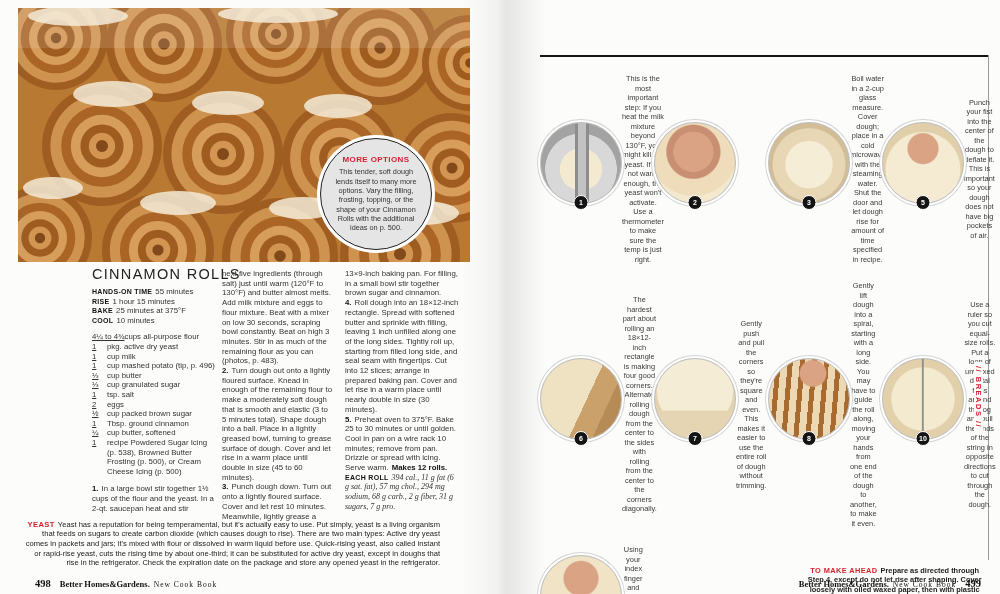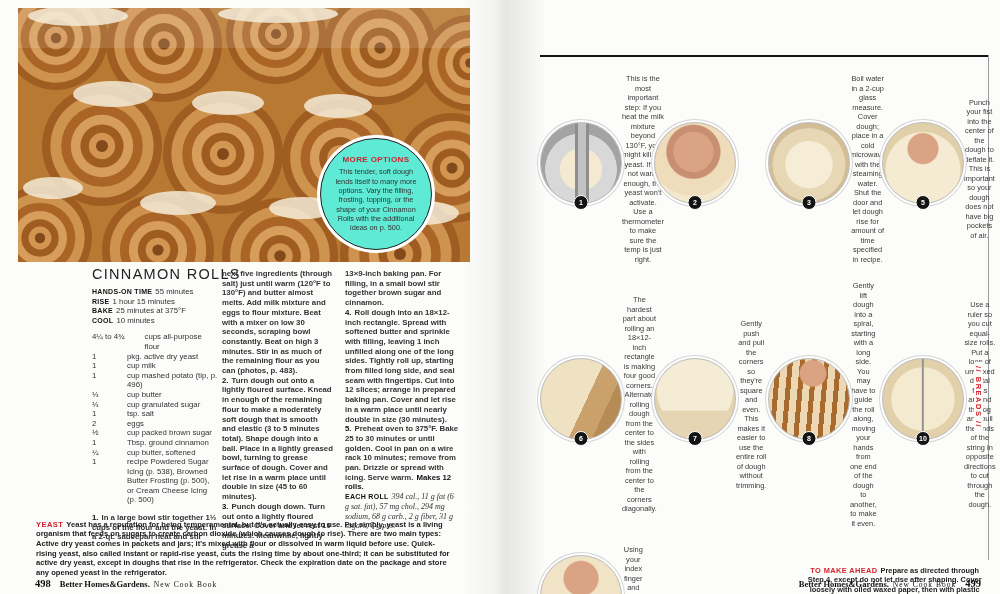--- a/index.html
+++ b/index.html
@@ -8,46 +8,46 @@
     background:#fcfcfb;color:#3c3c3c;
     font-family:"Liberation Sans", sans-serif;
   }
   
   #gutter{position:absolute;left:462px;top:0;width:84px;height:594px;
     background:linear-gradient(90deg,rgba(0,0,0,0) 0%,rgba(0,0,0,.04) 40%,rgba(0,0,0,.09) 52%,rgba(0,0,0,0) 100%);}
   
   #photo{position:absolute;left:18px;top:8px;width:452px;height:254px;display:block;}
   #more-circle{
     position:absolute;left:320px;top:138px;width:112px;height:112px;border-radius:50%;
-    background:#5eead4;border:1.3px solid #222;box-sizing:border-box;
+    background:#e5e5e5;border:1.3px solid #222;box-sizing:border-box;
     display:flex;flex-direction:column;align-items:center;justify-content:center;
     padding:10px 9px;text-align:center;box-shadow:0 0 0 3px #fff;
   }
   #more-circle h4{margin:0 0 3px 0;font-size:8px;letter-spacing:.4px;color:#d2232e;}
   #more-circle p{margin:0;font-size:7.3px;line-height:9.3px;color:#333;}
   #recipe-col1{position:absolute;left:92px;top:266px;width:126px;}
   #recipe-col2{position:absolute;left:222px;top:269px;width:111px;}
   #recipe-col3{position:absolute;left:345px;top:269px;width:114px;}
   #recipe-title{margin:0 0 5px 0;font-size:14.5px;font-weight:400;letter-spacing:1.3px;color:#222;white-space:nowrap;}
   .meta-row{font-size:7.8px;line-height:9.6px;color:#333;}
   .meta-row b{font-size:7px;letter-spacing:.3px;color:#111;margin-right:3px;}
   #ingredients{margin-top:7px;}
   .ing-row{display:flex;font-size:7.8px;line-height:9.6px;color:#333;}
-  .ing-row .qty{min-width:15px;flex:0 0 auto;}
-  .ing-row .itm{flex:1;margin-left:20px;}
-  .mp{margin:0;font-size:7.8px;line-height:9.7px;color:#333;font-weight:bold;}
+  .ing-row .qty{min-width:15px;flex:0 0 auto;text-decoration:underline;}
+  .ing-row .itm{flex:1;}
+  .mp{margin:0;font-size:7.8px;line-height:9.7px;color:#333;}
   .mp b{color:#111;margin-right:3px;}
   .mp b:empty{margin:0;}
   .mp b.tail{margin:0 0 0 3px;}
   #step1-block{margin-top:8px;}
   .nut{margin:0;font-size:7.6px;line-height:9.7px;color:#333;}
   .nut b{font-size:7px;letter-spacing:.3px;color:#111;margin-right:3px;}
   .nut i{font-family:"Liberation Serif", serif;font-size:8px;}
-  #yeast{position:absolute;left:36px;top:512px;width:416px;text-align:left;
-    font-size:7.6px;line-height:9.7px;color:#222;font-weight:bold;}
+  #yeast{position:absolute;left:24px;top:512px;width:416px;text-align:right;
+    font-size:7.6px;line-height:9.7px;color:#222;font-weight:normal;}
   #yeast b{color:#d2232e;letter-spacing:.4px;margin-right:3px;}
   
   .footer{position:absolute;top:573px;font-family:"Liberation Serif", serif;color:#111;white-space:nowrap;}
   #footer-left{left:30px;}
   #footer-right{right:14px;text-align:right;}
   .footer .pg{font-size:10.5px;font-weight:bold;margin:0 5px;}
   .footer .brand{font-size:8.5px;font-weight:bold;margin-top:22px;}
   .footer .book{font-size:7.5px;letter-spacing:1px;}
   
   #top-rule{position:absolute;left:540px;top:55px;width:448px;height:2px;background:#141414;}

